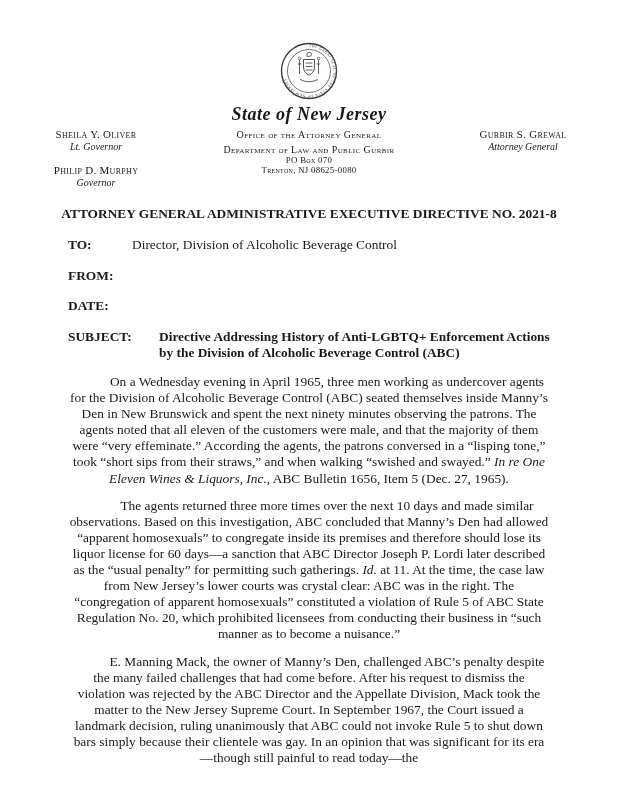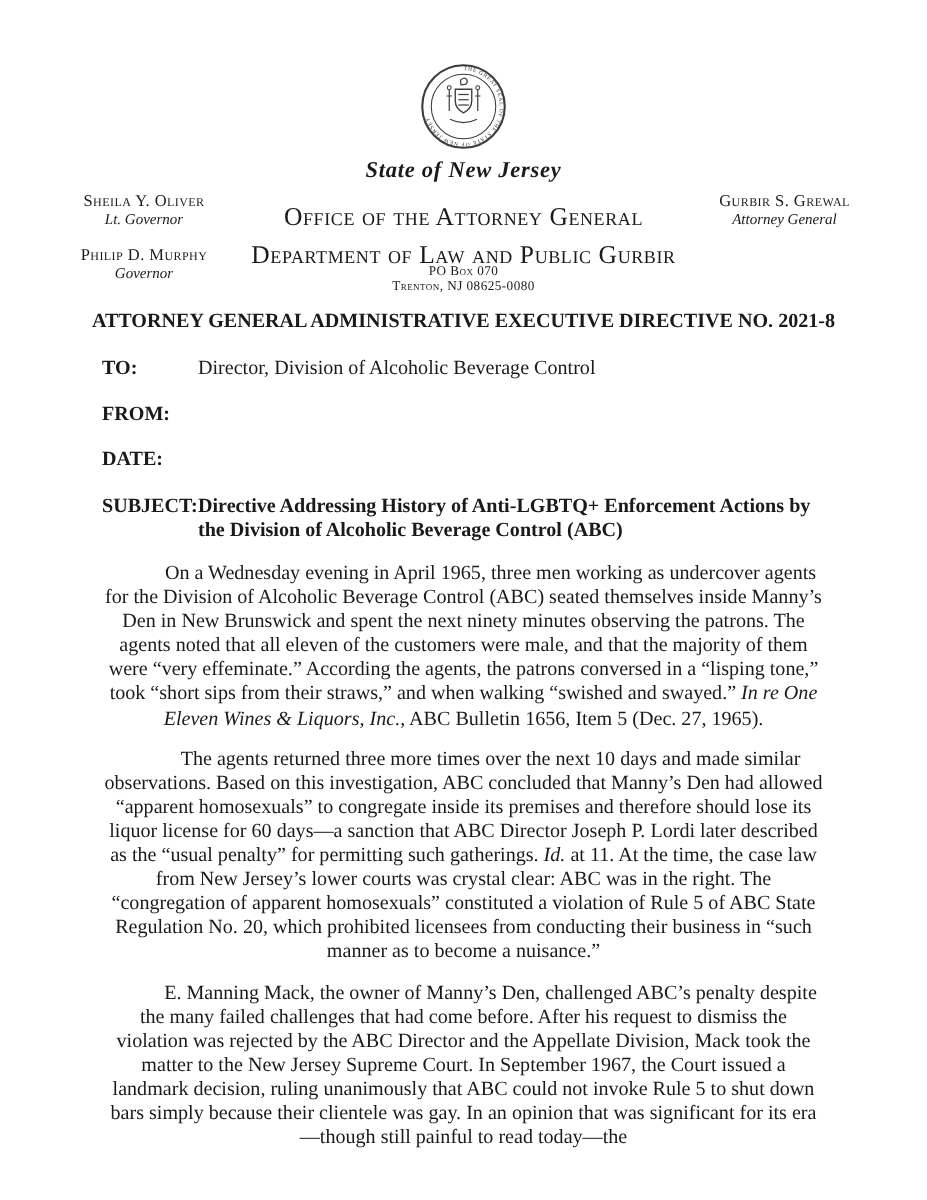--- a/index.html
+++ b/index.html
@@ -26,30 +26,30 @@
   .center-block {
     position: absolute;
     top: 102px;
     left: 0;
     width: 100%;
     text-align: center;
   }
   .state-title {
     font-style: italic;
     font-weight: bold;
-    font-size: 15px;
+    font-size: 18px;
     line-height: 25px;
     letter-spacing: 0.5px;
   }
   .office-line {
     font-variant: small-caps;
-    font-size: 17px;
+    font-size: 10px;
     line-height: 13.5px;
     letter-spacing: 0.4px;
-    margin-top: 11px;
+    margin-top: 1px;
   }
   .address-line {
     font-variant: small-caps;
     font-size: 8.8px;
     line-height: 9.5px;
     letter-spacing: 0.3px;
   }
   .officials {
     position: absolute;
     text-align: center;
@@ -91,21 +91,21 @@
     margin-bottom: 14px;
     font-size: 13.4px;
     line-height: 16.5px;
   }
   .memo-label {
     width: 64px;
     flex-shrink: 0;
     font-weight: bold;
   }
   .memo-value { flex: 1; }
-  .memo-value.bold { font-weight: bold; }
+  .memo-value.bold { font-weight: bold; margin-left: 27px; }
 
   
   .body-text {
     position: absolute;
     top: 374px;
     left: 68px;
     width: 482px;
     font-size: 13.4px;
     line-height: 16.1px;
     text-align: left;

